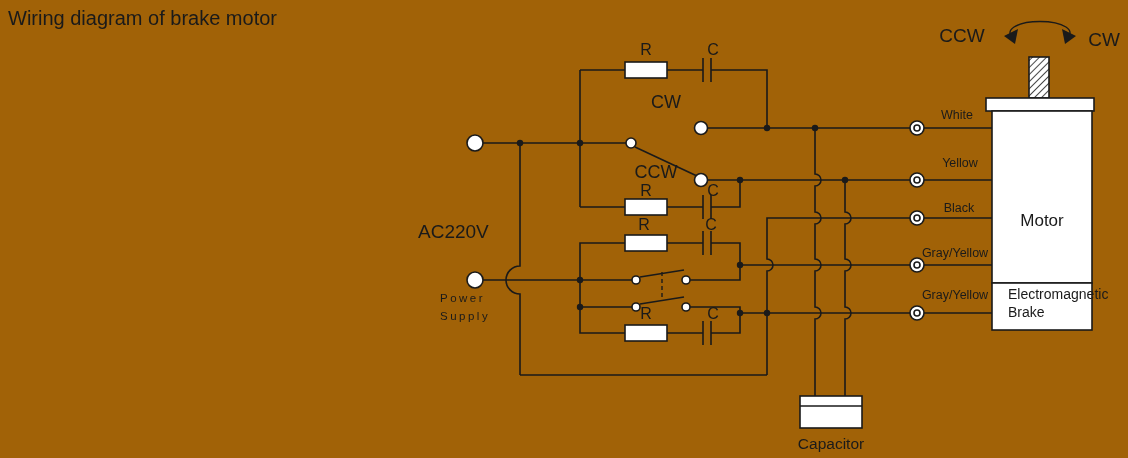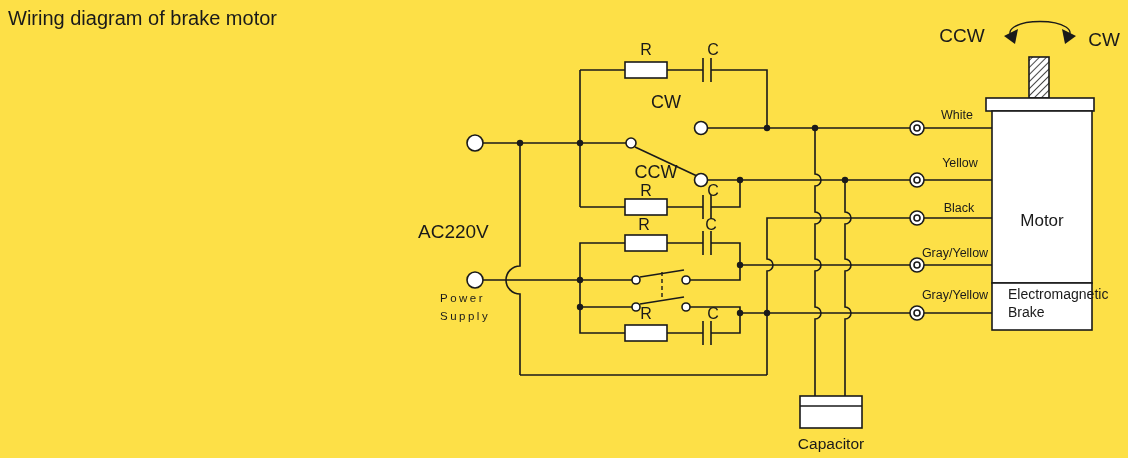--- a/index.html
+++ b/index.html
@@ -1,16 +1,16 @@
 <!DOCTYPE html>
 <html><head>
 <meta charset="utf-8">
 <style>
   html,body{margin:0;padding:0;background:#ffffff;}
-  .canvas{position:relative;width:1128px;height:458px;background:#fde047;overflow:hidden;}
+  .canvas{position:relative;width:1128px;height:458px;background:#a16207;overflow:hidden;}
   svg{display:block;}
   text{font-family:"Liberation Sans","DejaVu Sans",sans-serif;fill:#1a1a1a;}
   .wire{stroke:#1a1a1a;stroke-width:1.6;fill:none;}
   .thin{stroke:#1a1a1a;stroke-width:1.4;fill:none;}
   .box{stroke:#1a1a1a;stroke-width:1.6;fill:#ffffff;}
   .dot{fill:#1a1a1a;stroke:none;}
   .node{stroke:#1a1a1a;stroke-width:1.6;fill:#ffffff;}
 </style>
 </head>
 <body>

